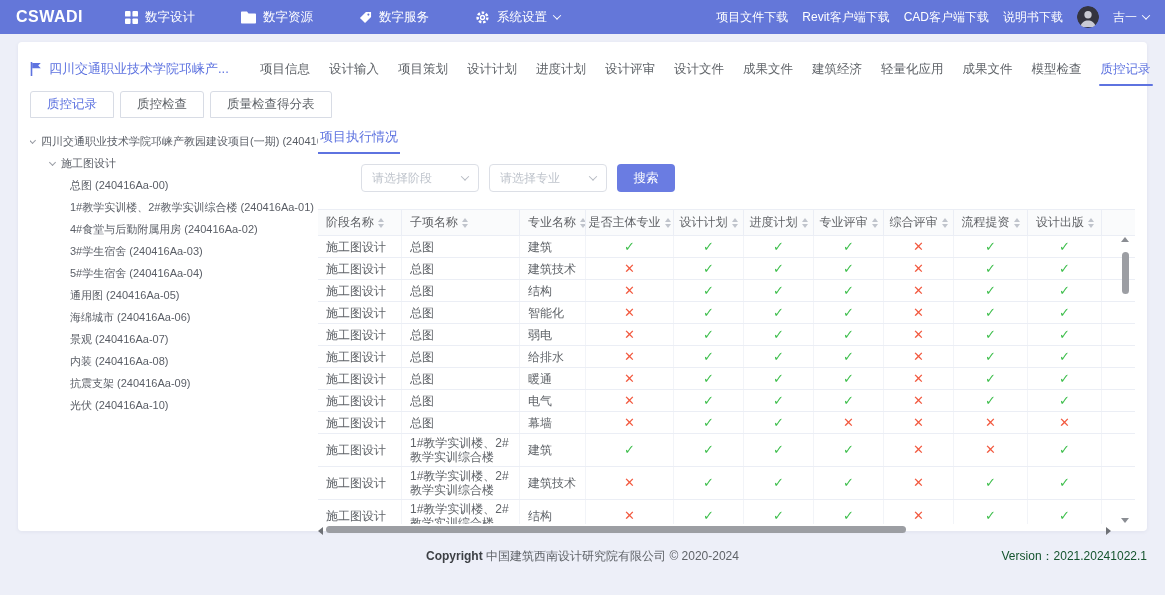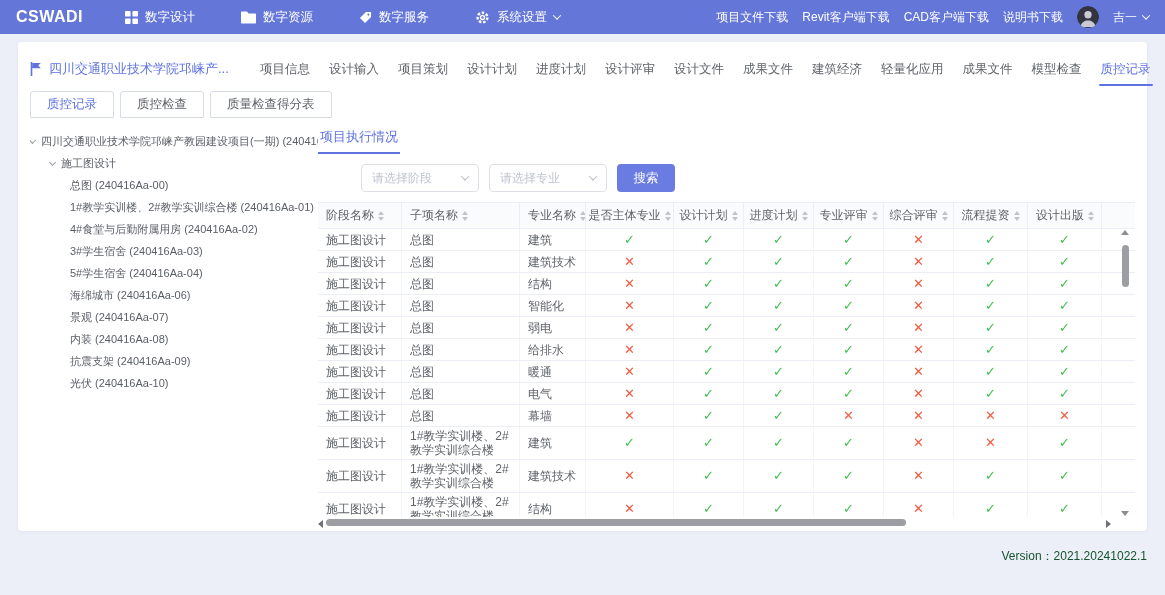--- a/index.html
+++ b/index.html
@@ -35,21 +35,21 @@
   
   .content-row { display:flex; margin-top:8px; flex:1; min-height:0; }
   .tree { width:288px; flex:0 0 288px; padding-top:4px; font-size:11px; color:#5a5e66; overflow:hidden; }
   .tree-node { display:flex; align-items:center; gap:6px; height:22px; white-space:nowrap; cursor:pointer; overflow:hidden; }
   .tree-node.stage { padding-left:20px; }
   .tree-kids .tree-node { padding-left:40px; }
   .caret { width:5px; height:5px; border-right:1.3px solid #9a9ea6; border-bottom:1.3px solid #9a9ea6; transform:rotate(45deg); flex:0 0 5px; margin-top:-2px; }
   
   .panel { flex:1; min-width:0; position:relative; padding-top:2px; }
   .panel-tab { display:inline-block; color:#5e73e0; font-size:13px; padding:0 2px 6px; border-bottom:2px solid #5e73e0; cursor:pointer; }
-  .filters { display:flex; gap:10px; margin:10px 0 10px;padding-left:43px; }
+  .filters { display:flex; gap:10px; margin:10px 0 17px;padding-left:43px; }
   .select { width:118px; height:28px; border:1px solid #dcdfe6; border-radius:4px; display:flex; align-items:center; justify-content:space-between; padding:0 10px; color:#bfc4cc; cursor:pointer; background:#fff; }
   .select .chev { color:#b6bac2; }
   .btn-search { width:58px; height:28px; background:#6a7ce2; color:#fff; border:none; border-radius:4px; font-size:12.5px; cursor:pointer; font-family:inherit; }
   
   .table-wrap { position:relative; width:817px; overflow:hidden; }
   .thead { display:flex; height:27px; background:#fafbfc; border-top:1px solid #ebeef5; border-bottom:1px solid #ebeef5; }
   .th { display:flex; align-items:center; padding:0 8px; font-size:12px; color:#606266; border-right:1px solid #ebeef5; white-space:nowrap; overflow:hidden; flex:0 0 auto; }
   .th .sort { display:inline-flex; flex-direction:column; margin-left:4px; cursor:pointer; }
   .s-up { width:0; height:0; border:3.5px solid transparent; border-top:0; border-bottom:4.5px solid #c0c4cc; }
   .s-dn { width:0; height:0; border:3.5px solid transparent; border-bottom:0; border-top:4.5px solid #c0c4cc; margin-top:2px; }
@@ -187,20 +187,21 @@
       <div class="tree-node stage">
         <span class="caret"></span>
         <span>施工图设计</span>
       </div>
       <div class="tree-kids" id="treeKids">
           <div class="tree-node">总图 (240416Aa-00)</div>
           <div class="tree-node">1#教学实训楼、2#教学实训综合楼 (240416Aa-01)</div>
           <div class="tree-node">4#食堂与后勤附属用房 (240416Aa-02)</div>
           <div class="tree-node">3#学生宿舍 (240416Aa-03)</div>
           <div class="tree-node">5#学生宿舍 (240416Aa-04)</div>
+          <div class="tree-node">通用图 (240416Aa-05)</div>
           <div class="tree-node">海绵城市 (240416Aa-06)</div>
           <div class="tree-node">景观 (240416Aa-07)</div>
           <div class="tree-node">内装 (240416Aa-08)</div>
           <div class="tree-node">抗震支架 (240416Aa-09)</div>
           <div class="tree-node">光伏 (240416Aa-10)</div>
         </div>
     </aside>
 
     <section class="panel">
       <span class="panel-tab"><span>项目执行情况</span></span>
@@ -626,14 +627,15 @@
           <i class="tri-l"></i>
           <div class="hthumb"></div>
           <i class="tri-r"></i>
         </div>
       </div>
     </section>
   </div>
 </main>
 
 <footer class="footer">
+  <span><b>Copyright</b> <span>中国建筑西南设计研究院有限公司 © 2020-2024</span></span>
   <span class="version"><span>Version：</span><span>2021.20241022.1</span></span>
 </footer>
 
 </body></html>

